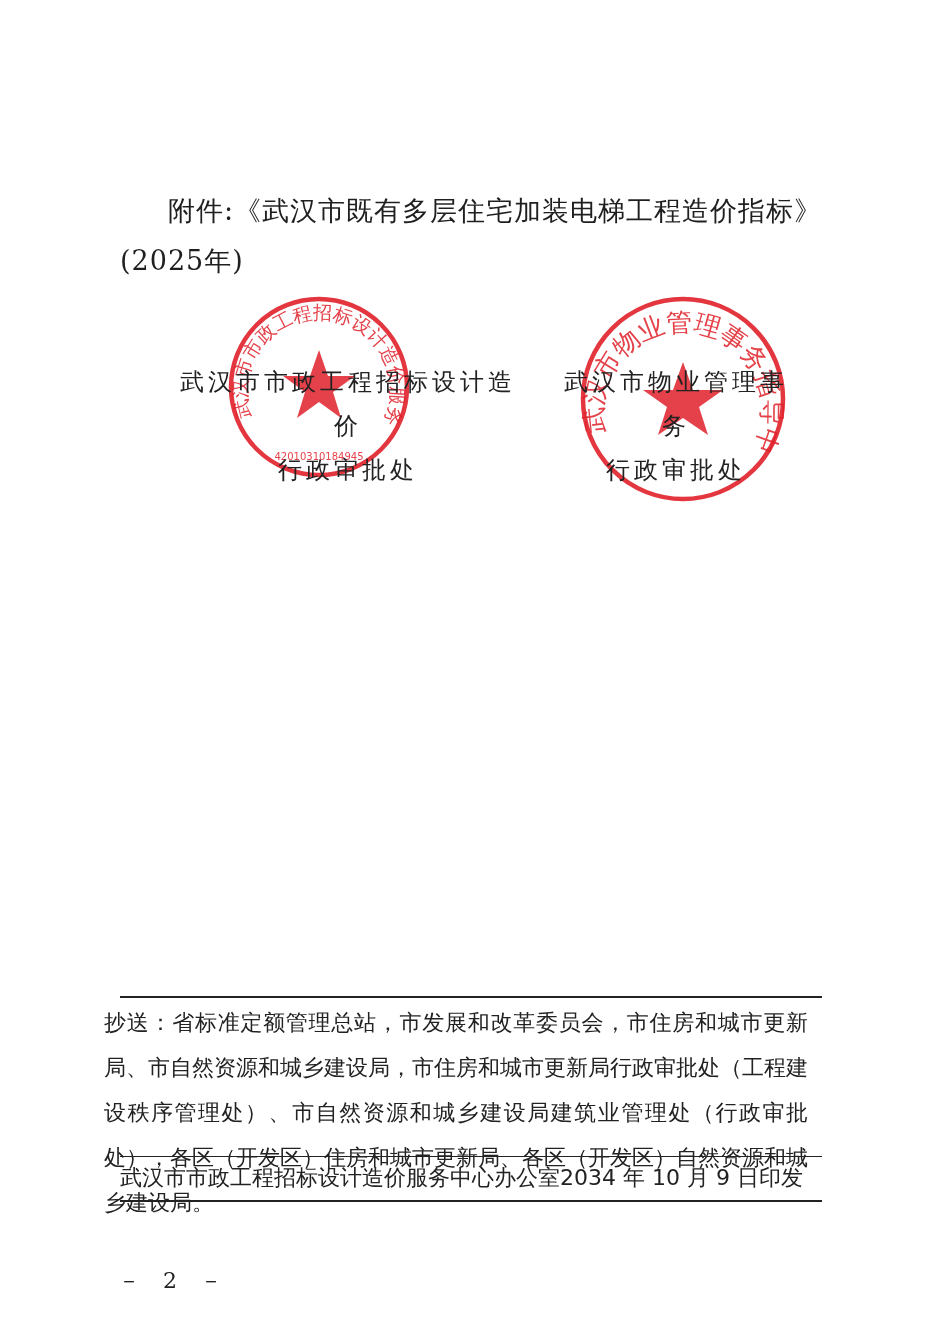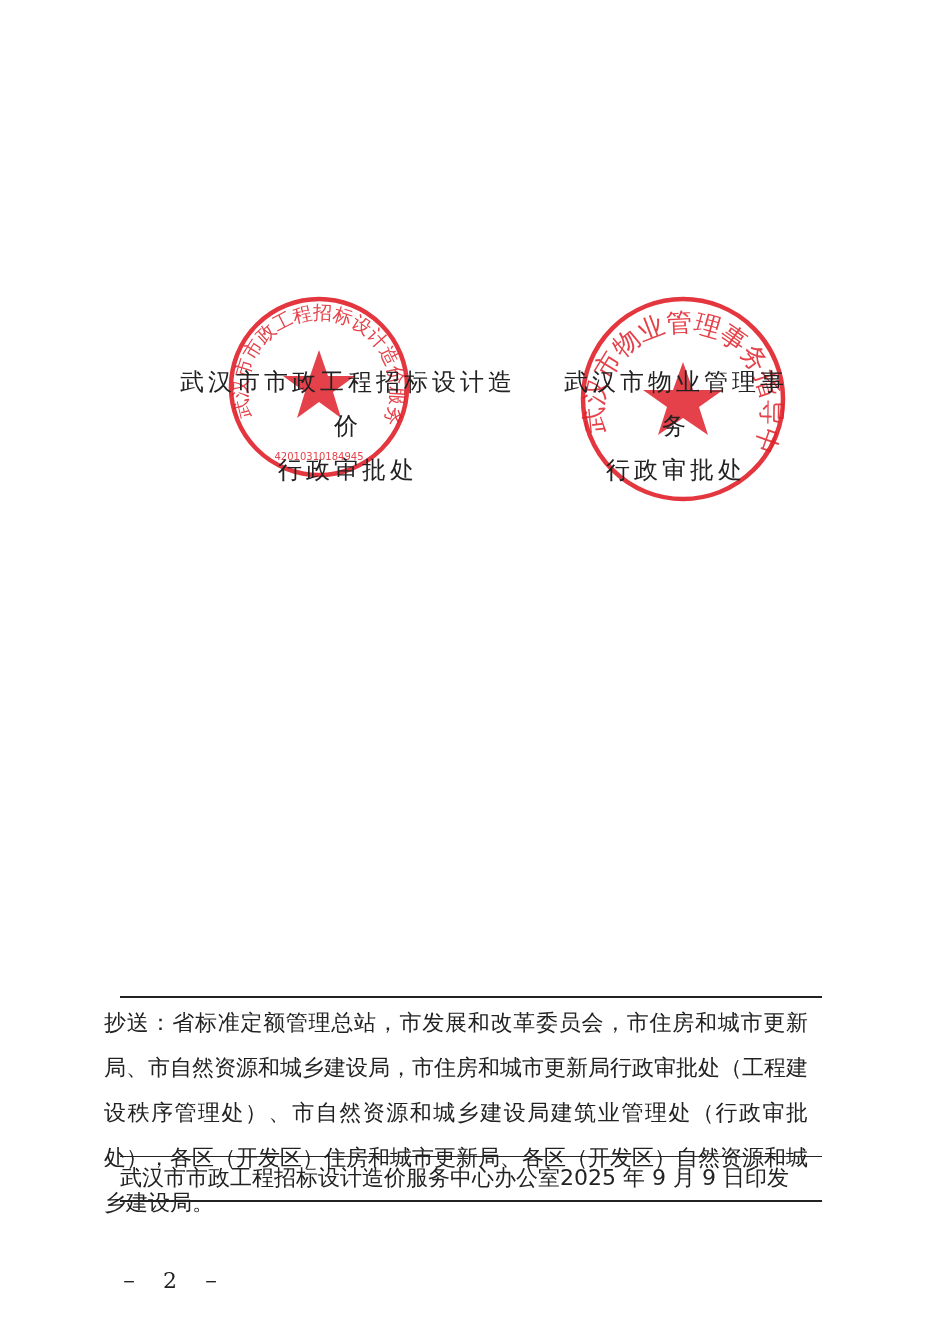--- a/index.html
+++ b/index.html
@@ -57,20 +57,21 @@
     .pagenum {
       position: absolute; left: 118px; top: 1266px;
       font-size: 22px; letter-spacing: 8px; color: #222;
     }
   </style>
 </head>
 <body>
 
 <div class="page">
 
+  <div class="attach">附件:《武汉市既有多层住宅加装电梯工程造价指标》(2025年)</div>
 
   <div class="seal" style="left:224px; top:292px;">
     <svg width="190" height="190" viewBox="0 0 190 190">
       <defs>
         <path id="arcL" d="M 30 130 A 72 72 0 1 1 160 130"></path>
         <path id="arcLb" d="M 48 150 A 70 70 0 0 0 142 150"></path>
       </defs>
       <circle cx="95" cy="95" r="88" fill="none" stroke="#e0202a" stroke-width="4.5" opacity="0.9"></circle>
       <text font-size="19" fill="#e0202a" opacity="0.85" font-family="DejaVu Sans, sans-serif">
         <textPath href="#arcL" startOffset="2%">武汉市市政工程招标设计造价服务中心</textPath>
@@ -101,18 +102,18 @@
   <div class="sig-right">
     <div>武汉市物业管理事务</div>
     <div>行政审批处</div>
   </div>
 
   <div class="rule thick" style="top:996px;"></div>
   <div class="cc">抄送：省标准定额管理总站，市发展和改革委员会，市住房和城市更新局、市自然资源和城乡建设局，市住房和城市更新局行政审批处（工程建设秩序管理处）、市自然资源和城乡建设局建筑业管理处（行政审批处），各区（开发区）住房和城市更新局、各区（开发区）自然资源和城乡建设局。</div>
   <div class="rule thin" style="top:1156px;"></div>
   <div class="issuer">
     <span>武汉市市政工程招标设计造价服务中心办公室</span>
-    <span>2025 年 9 月 9 日印发</span>
+    <span>2034 年 10 月 9 日印发</span>
   </div>
   <div class="rule thick" style="top:1200px;"></div>
 
   <div class="pagenum">－ 2 －</div>
 </div>
 
 </body></html>

